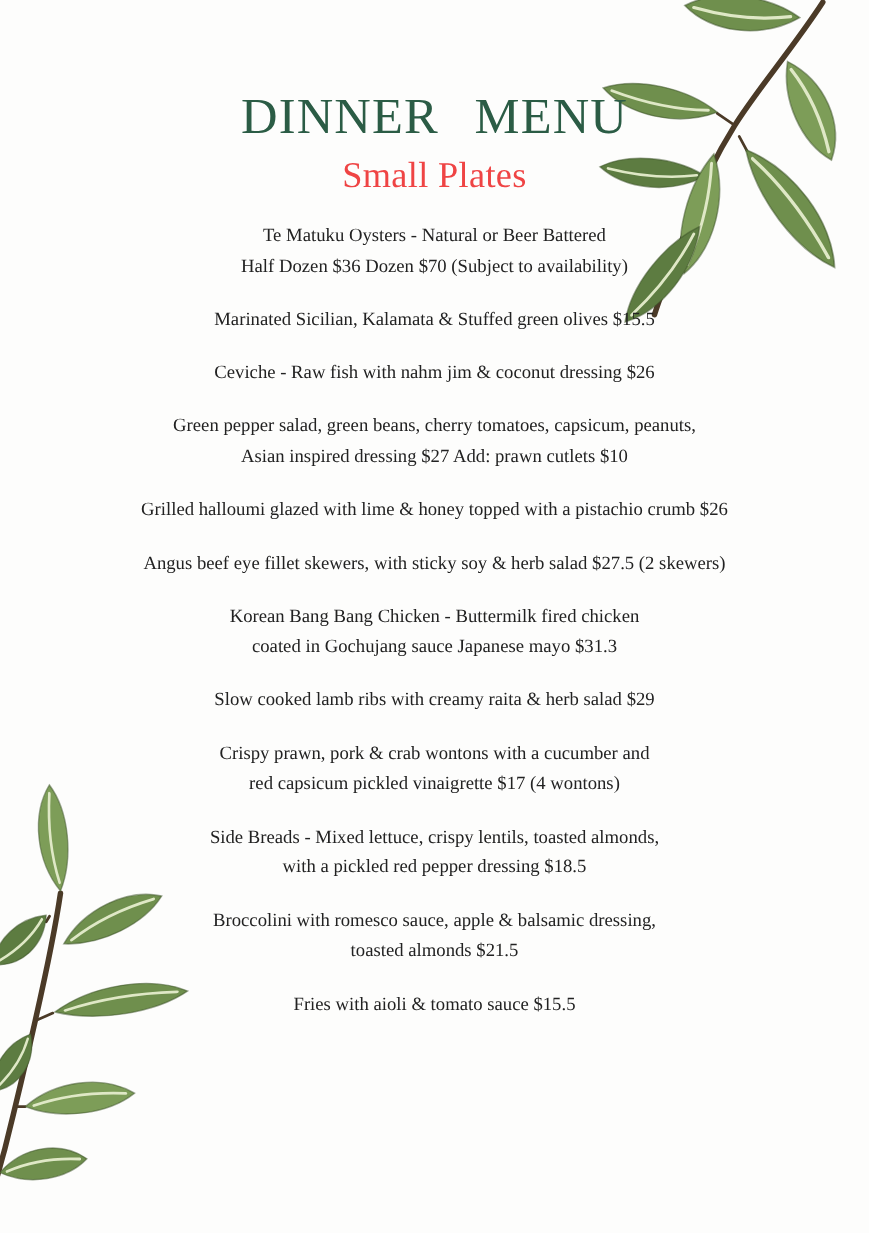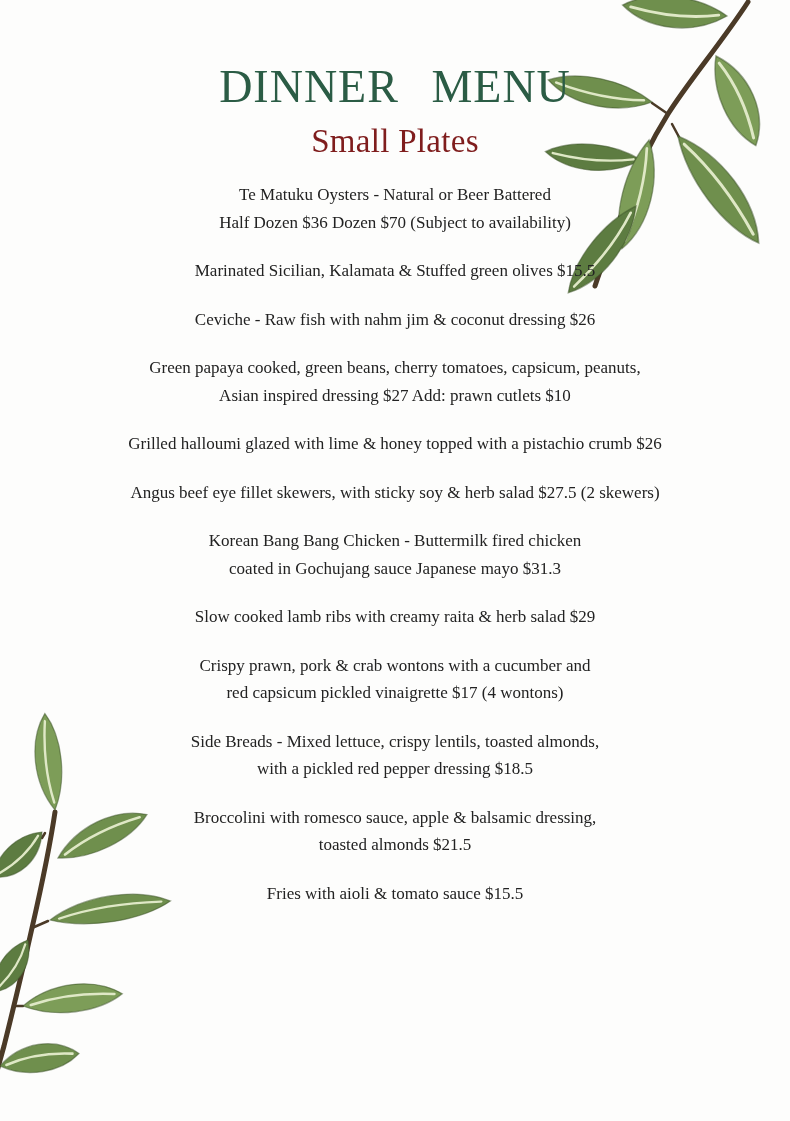--- a/index.html
+++ b/index.html
@@ -15,38 +15,38 @@
     position: absolute;
     pointer-events: none;
     z-index: 0;
   }
   .branch-tr { top: 0; right: 0; }
   .branch-bl { top: 700px; left: 0; }
 
   .content {
     position: relative;
     z-index: 1;
-    padding-top: 61px;
+    padding-top: 80px;
     text-align: center;
   }
   h1.title {
     margin: 0;
     font-size: 46px;
     line-height: 1.15;
     font-weight: 500;
     color: #2b5c45;
     letter-spacing: 1px;
     word-spacing: 20px;
   }
   h2.subtitle {
     margin: 9px 0 0 0;
     font-size: 33px;
     line-height: 1.1;
     font-weight: 500;
-    color: #7f1d1d;
+    color: #ef4444;
     letter-spacing: 0.3px;
   }
   .items {
     margin: 22px auto 0;
     width: 640px;
     font-size: 17px;
     color: #222222;
   }
   .item { margin-bottom: 21px; }
   .item:last-child { margin-bottom: 0; }
@@ -140,21 +140,21 @@
       <div class="line">Te Matuku Oysters - Natural or Beer Battered</div>
       <div class="line">Half Dozen $36 Dozen $70 (Subject to availability)</div>
     </div>
     <div class="item">
       <div class="line">Marinated Sicilian, Kalamata &amp; Stuffed green olives $15.5</div>
     </div>
     <div class="item">
       <div class="line">Ceviche - Raw fish with nahm jim &amp; coconut dressing $26</div>
     </div>
     <div class="item">
-      <div class="line">Green papaya cooked, green beans, cherry tomatoes, capsicum, peanuts,</div>
+      <div class="line">Green pepper salad, green beans, cherry tomatoes, capsicum, peanuts,</div>
       <div class="line">Asian inspired dressing $27 Add: prawn cutlets $10</div>
     </div>
     <div class="item">
       <div class="line">Grilled halloumi glazed with lime &amp; honey topped with a pistachio crumb $26</div>
     </div>
     <div class="item">
       <div class="line">Angus beef eye fillet skewers, with sticky soy &amp; herb salad $27.5 (2 skewers)</div>
     </div>
     <div class="item">
       <div class="line">Korean Bang Bang Chicken - Buttermilk fired chicken</div>

